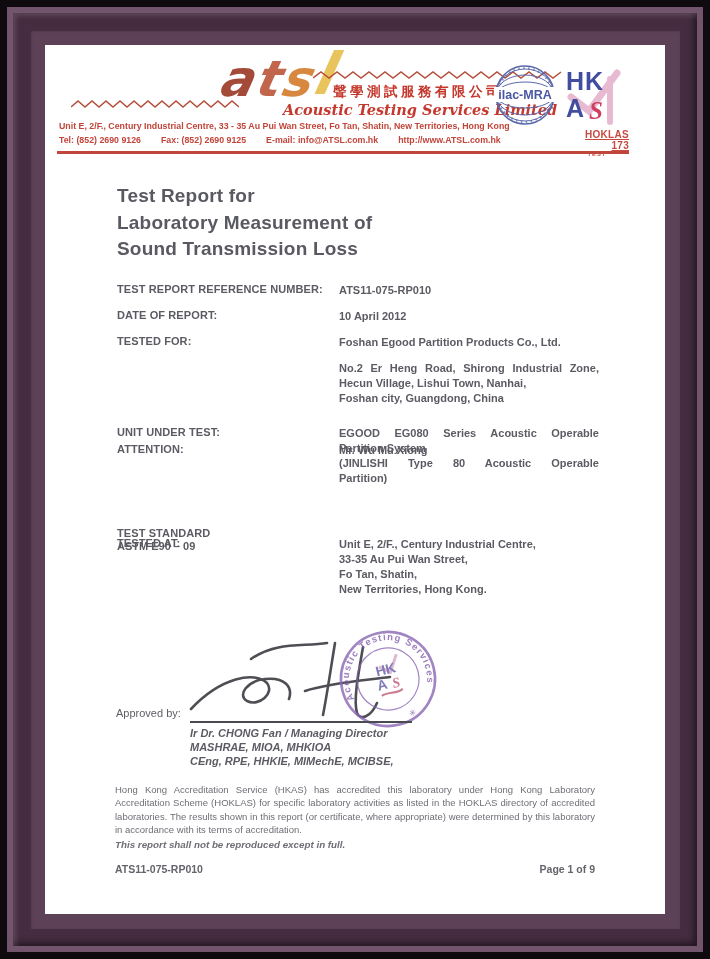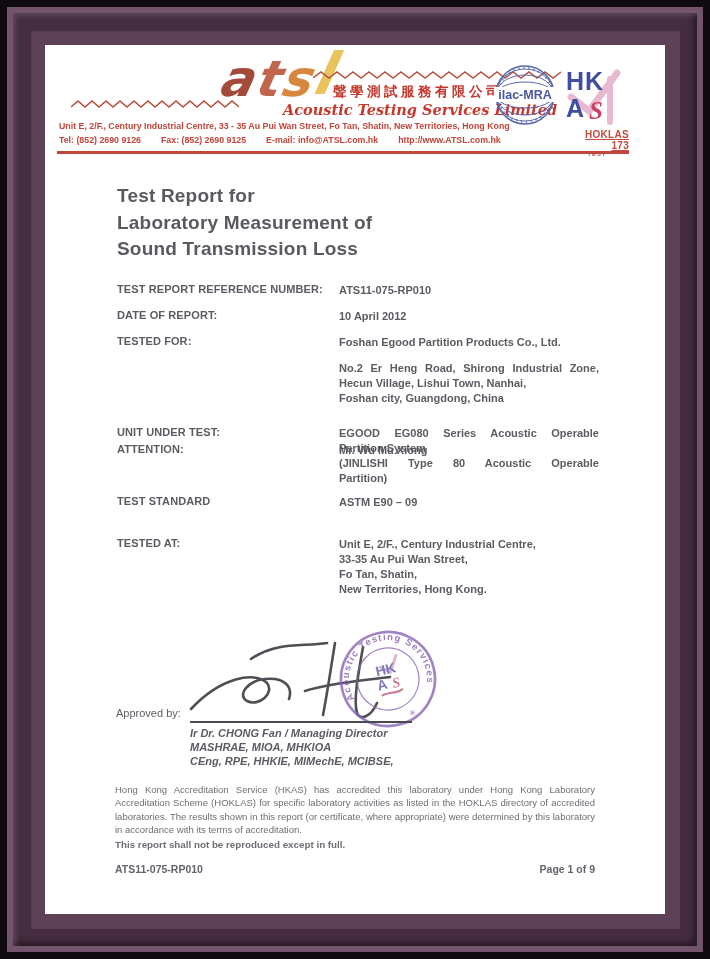--- a/index.html
+++ b/index.html
@@ -38,21 +38,21 @@
   .f-value{flex:1;font-weight:700;line-height:15px;}
   .just{text-align:justify;text-align-last:justify;}
 
   
   .sig-label{font-size:11px;font-weight:400;color:#5e5e66;}
   .sig-line{height:2px;background:#4a4a52;}
   .sig-name{font-size:11px;font-weight:700;line-height:14px;color:#5b5b63;font-style:italic;}
 
   
   .foot-para{font-size:9.5px;line-height:13.3px;text-align:justify;font-weight:400;color:#6e6e76;}
-  .foot-note{font-size:9.8px;font-weight:600;color:#6e6e76;}
+  .foot-note{font-size:9.8px;font-weight:600;color:#6e6e76;font-style:italic;}
   .foot-row{display:flex;justify-content:space-between;font-size:10.5px;font-weight:700;color:#64646c;}
 </style>
 </head>
 <body>
 
 <div class="stage">
  <div class="f-light">
   <div class="f-dark">
    <div class="f-mat">
     <div class="paper">
@@ -155,21 +155,21 @@
         <div class="frow" style="top:143px;">
           <div class="f-label">UNIT UNDER TEST:</div>
           <div class="f-value">
             <div class="just">EGOOD EG080 Series Acoustic Operable</div>
             <div>Partition System</div>
             <div class="just">(JINLISHI Type 80 Acoustic Operable</div>
             <div>Partition)</div>
           </div>
         </div>
 
-        <div class="frow" style="top:212px;">
+        <div class="frow" style="top:244px;flex-direction:column;">
           <div class="f-label">TEST STANDARD</div>
           <div class="f-value">ASTM E90 – 09</div>
         </div>
 
         <div class="frow" style="top:254px;">
           <div class="f-label">TESTED AT:</div>
           <div class="f-value">
             <div>Unit E, 2/F., Century Industrial Centre,</div>
             <div>33-35 Au Pui Wan Street,</div>
             <div>Fo Tan, Shatin,</div>

